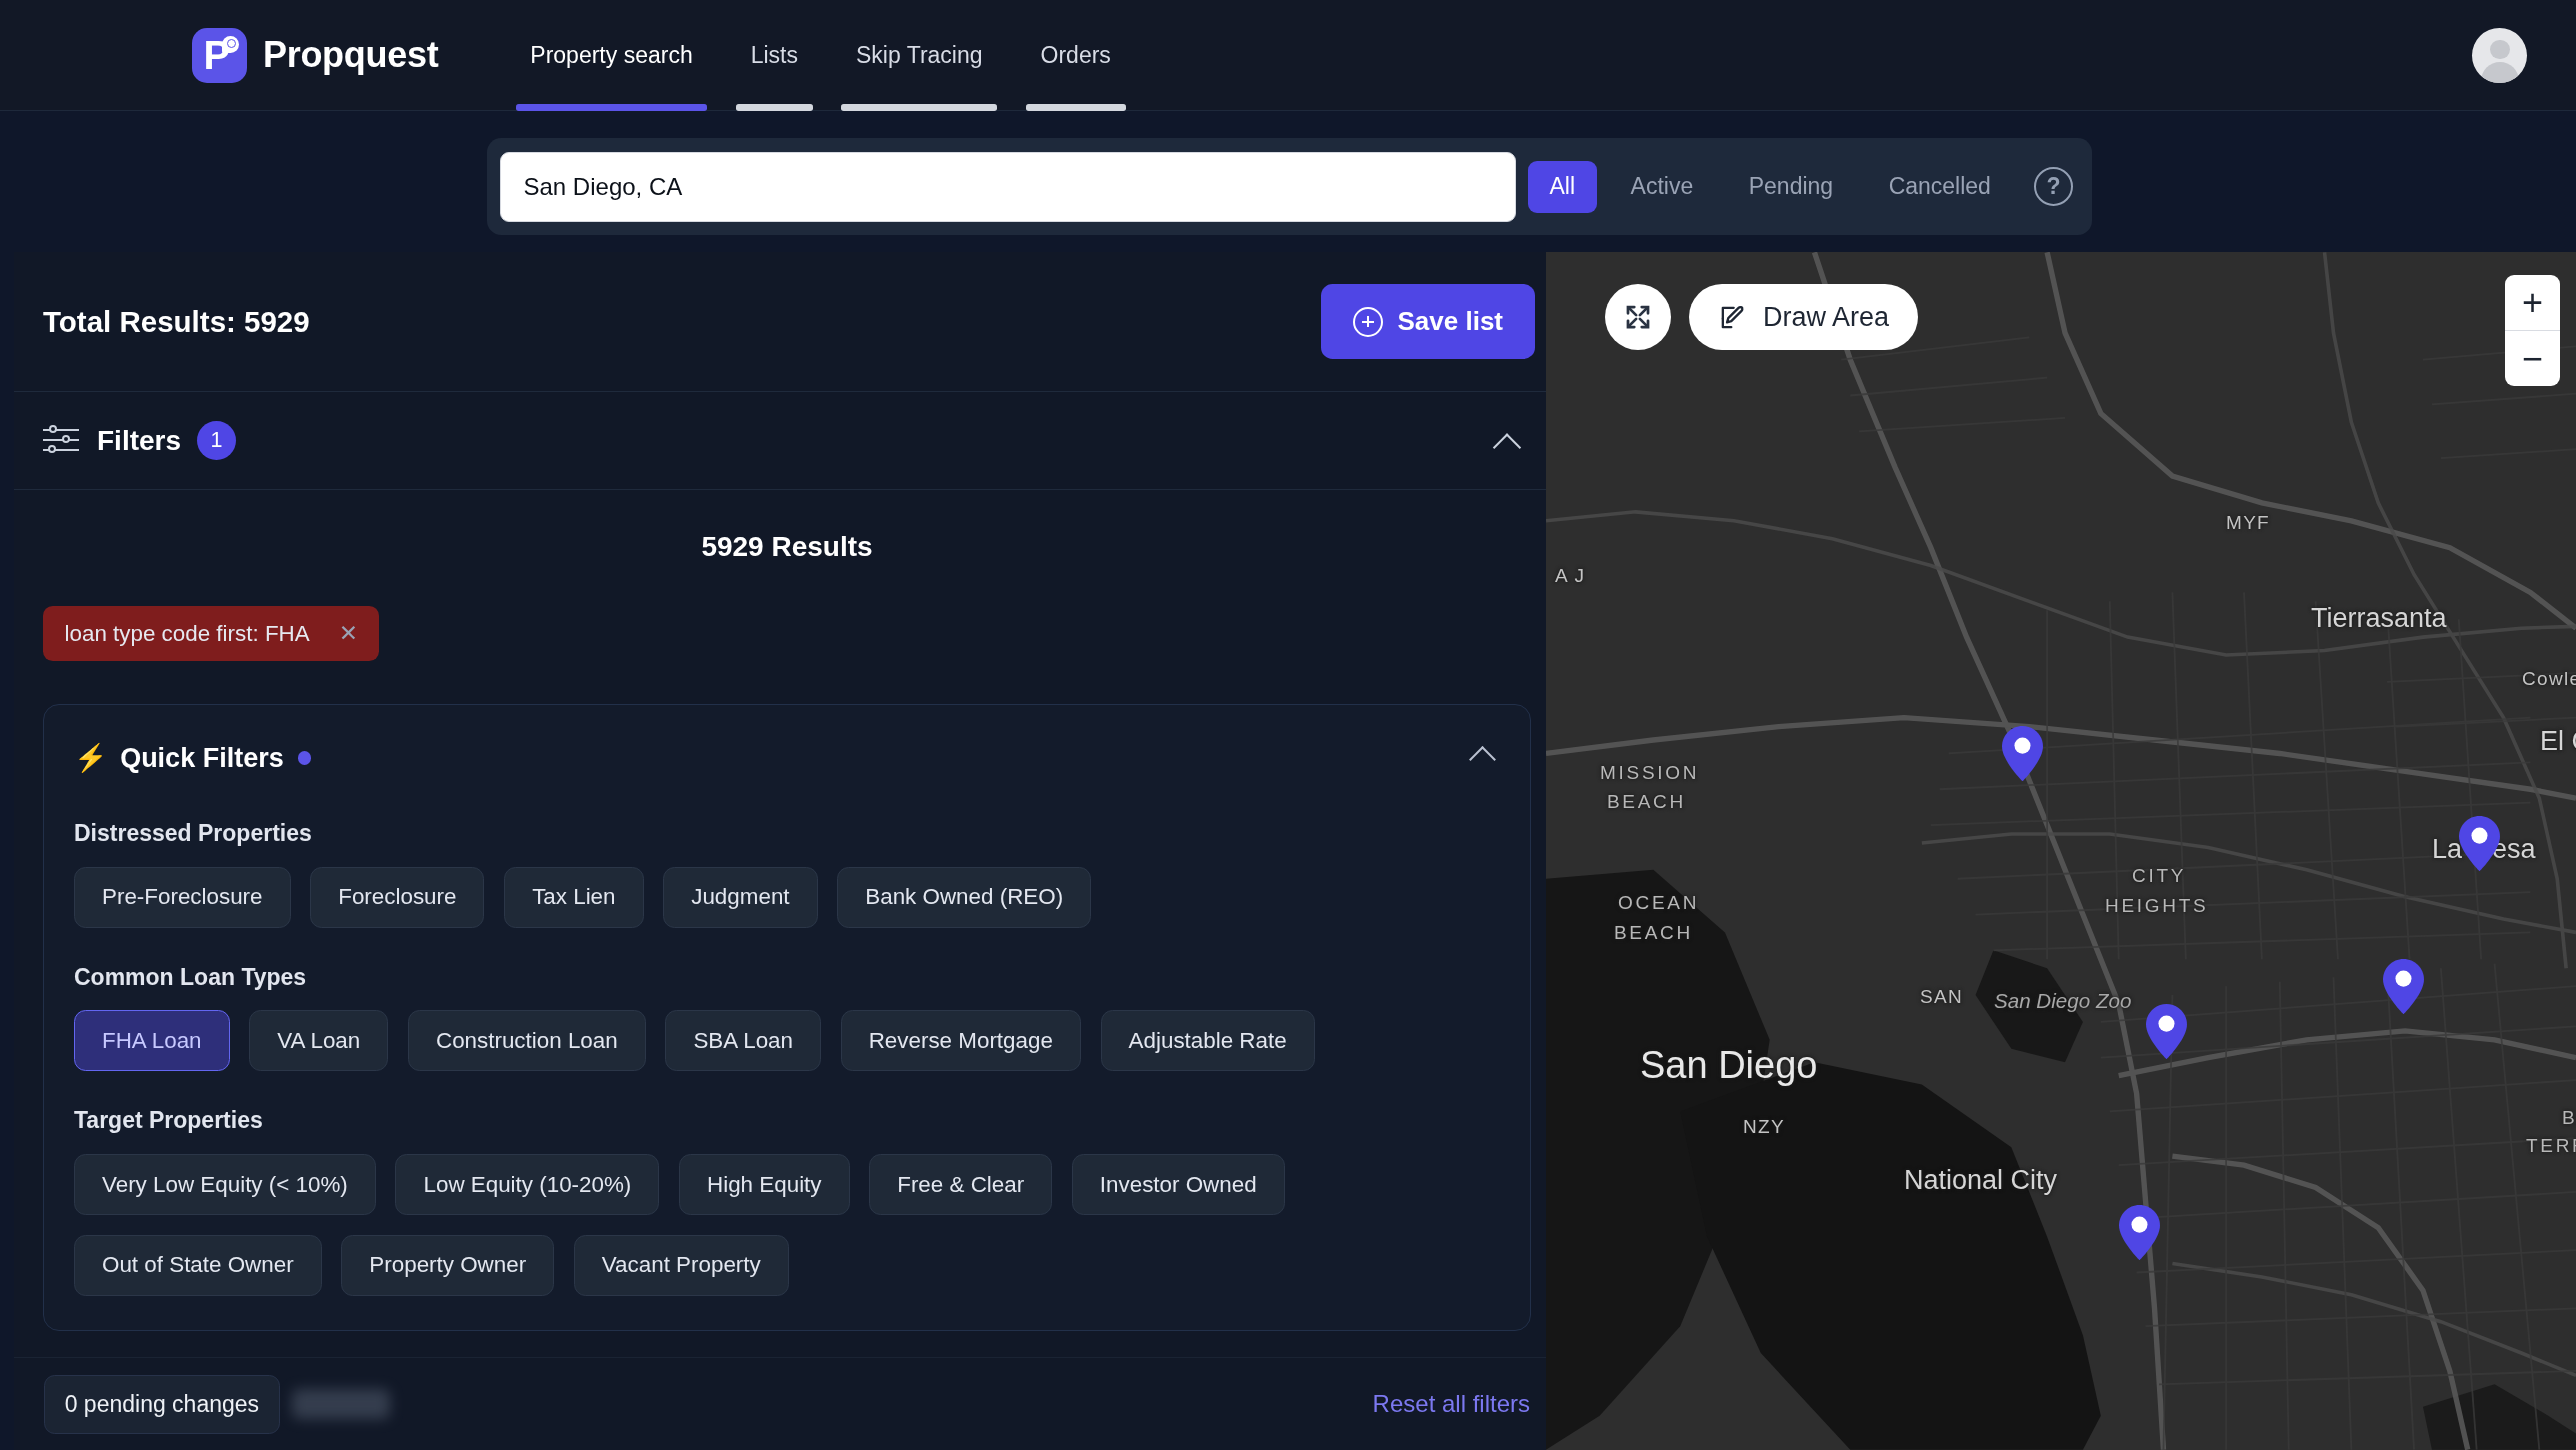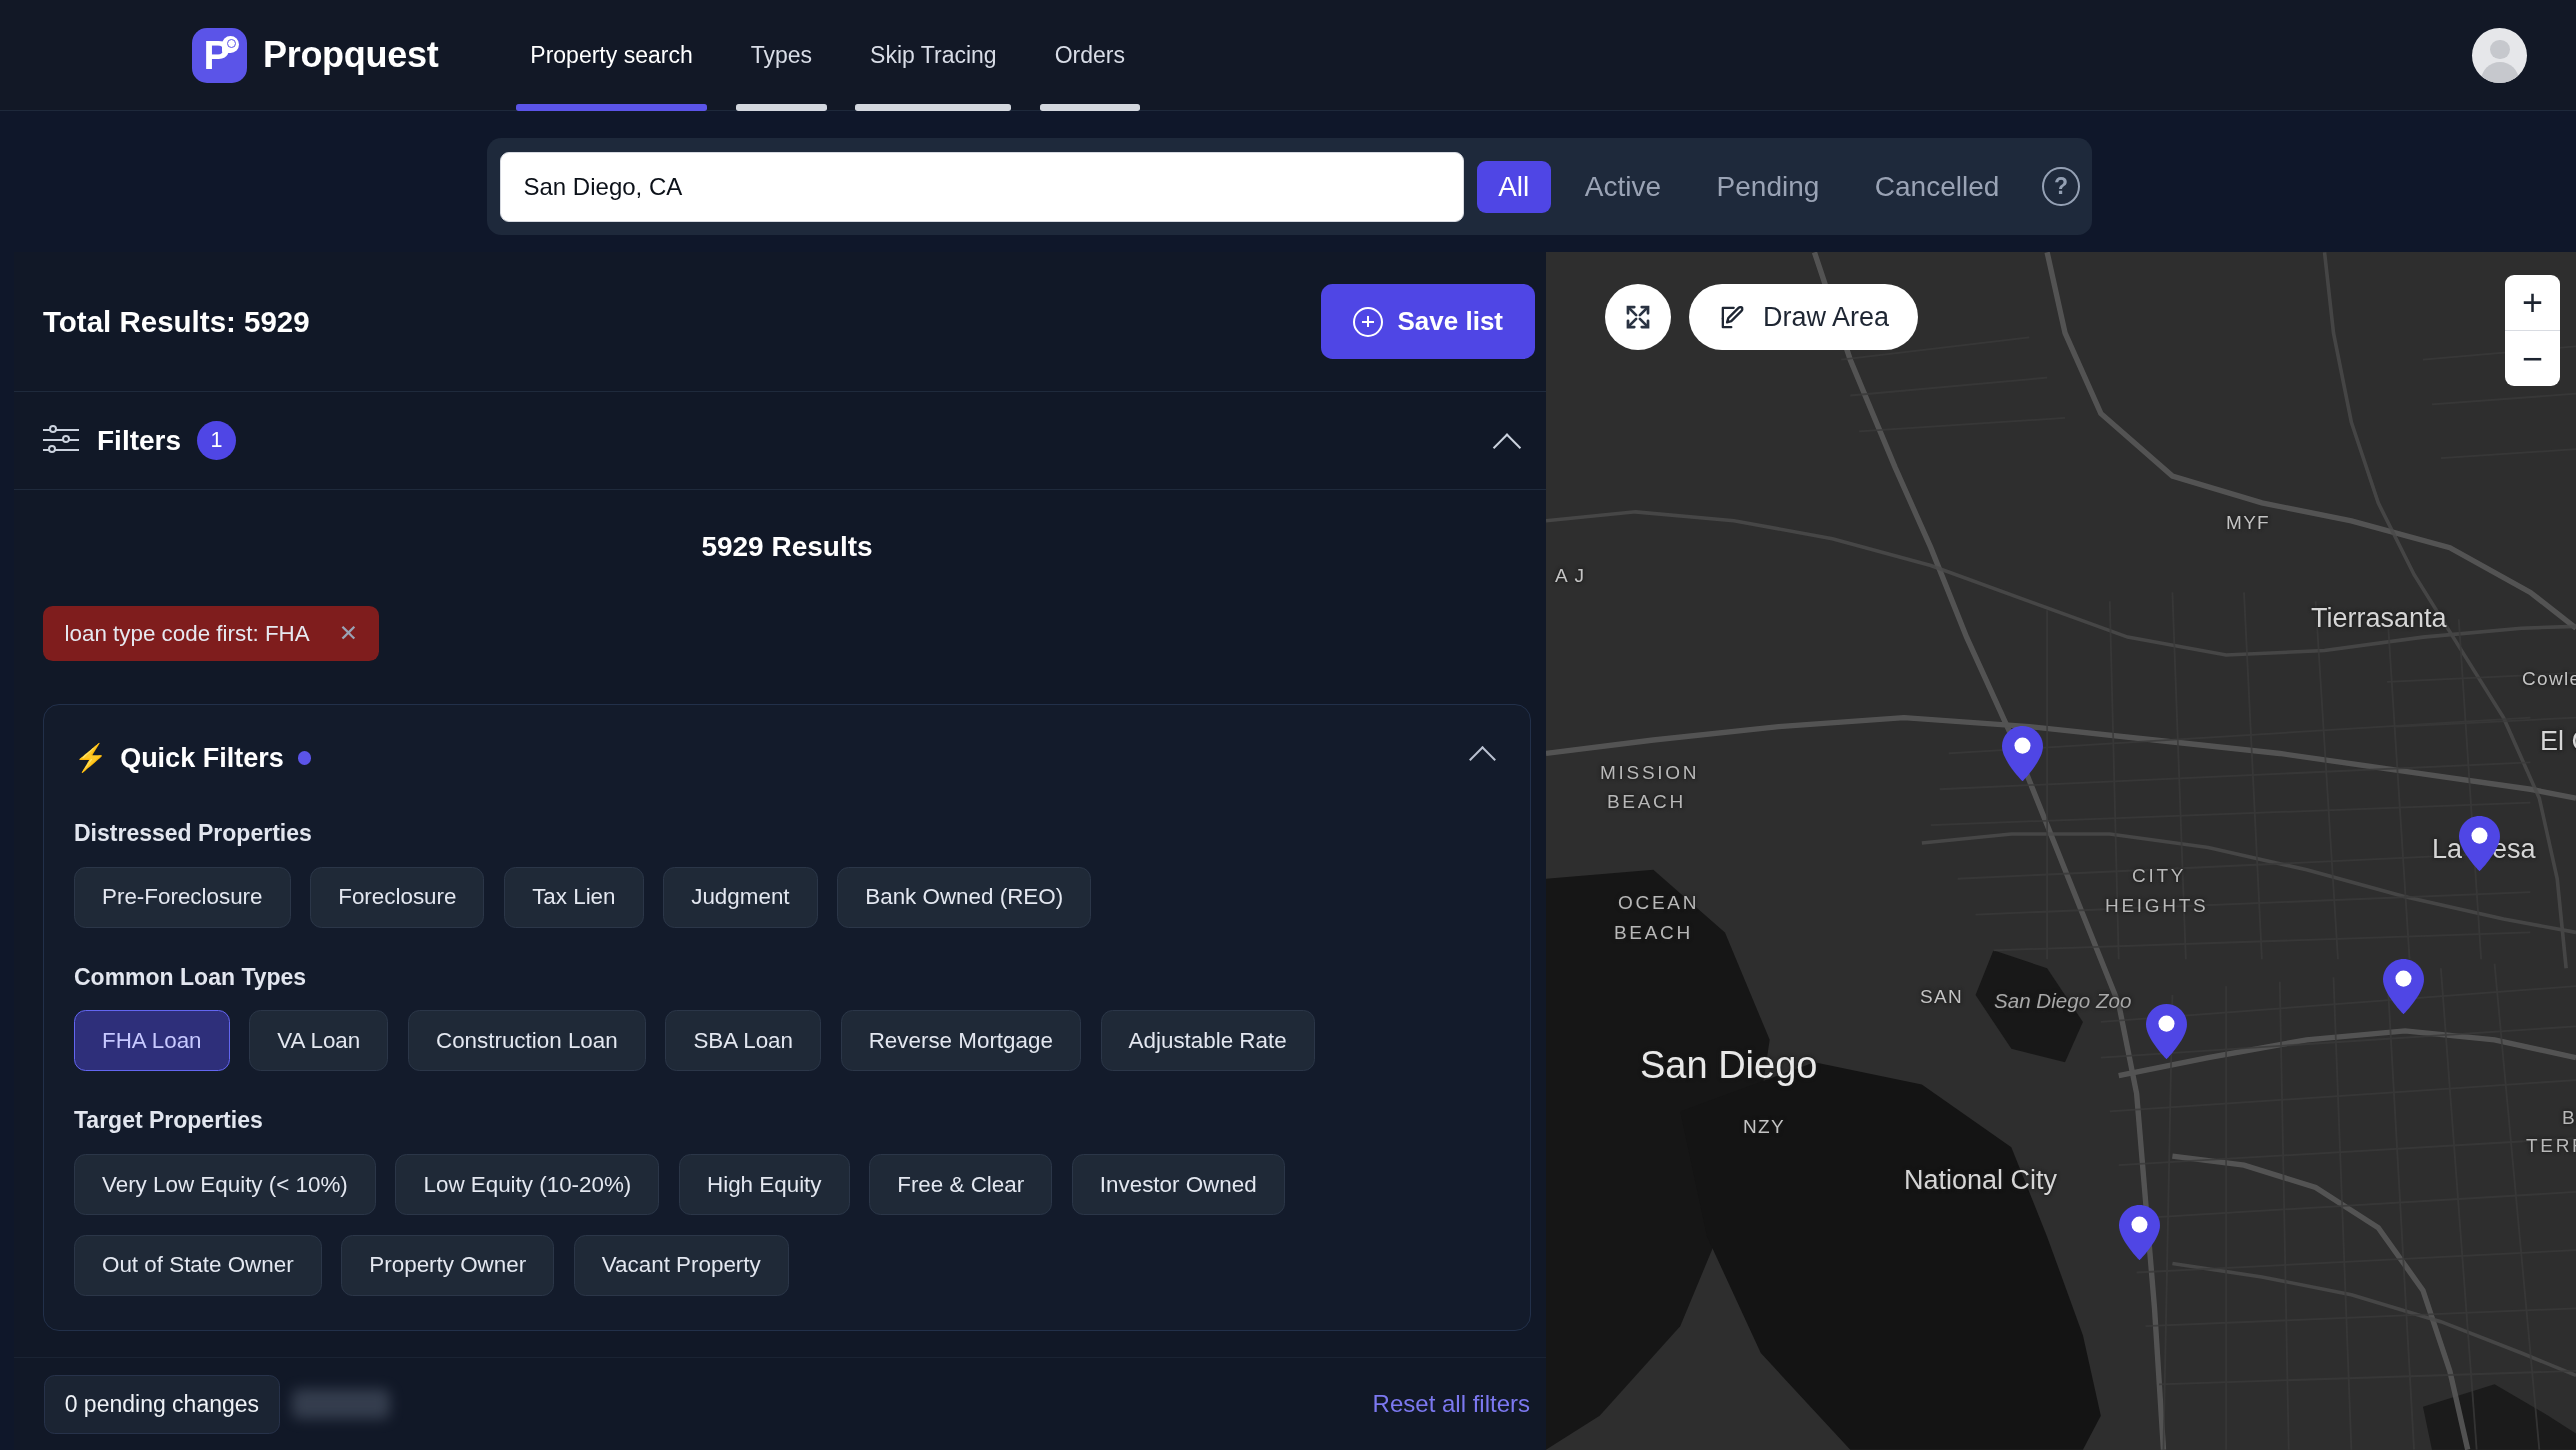--- a/index.html
+++ b/index.html
@@ -69,21 +69,21 @@
   }
   .searchinput {
     width: 1016px; height: 70px; border-radius: 9px;
     background: #ffffff; border: 0.9px solid #d6d9e0;
     font-size: 24px; color: #0c1119; padding: 0 23px;
     font-family: "Liberation Sans", sans-serif; outline: none;
   }
   .status-chip {
     height: 52px; padding: 0 21.5px; border-radius: 9px;
     display: flex; align-items: center; justify-content: center;
-    font-size: 28px; color: #9aa3b5; cursor: pointer; white-space: nowrap;
+    font-size: 23px; color: #9aa3b5; cursor: pointer; white-space: nowrap;
   }
   .status-chip.active { background: #4f46e5; color: #ffffff; }
   .help-icon {
     width: 39px; height: 39px; border-radius: 50%;
     border: 2.2px solid #94a0b4; color: #94a0b4;
     display: flex; align-items: center; justify-content: center;
     font-size: 23px; font-weight: 700; margin-left: 9px; cursor: pointer;
   }
 
   
@@ -252,21 +252,21 @@
       </div>
       <span class="brand-name">Propquest</span>
     </div>
 
     <div class="navtabs">
       <div class="navtab active">
         <span>Property search</span>
         <span class="underline"></span>
       </div>
       <div class="navtab">
-        <span>Types</span>
+        <span>Lists</span>
         <span class="underline"></span>
       </div>
       <div class="navtab">
         <span>Skip Tracing</span>
         <span class="underline"></span>
       </div>
       <div class="navtab">
         <span>Orders</span>
         <span class="underline"></span>
       </div>

